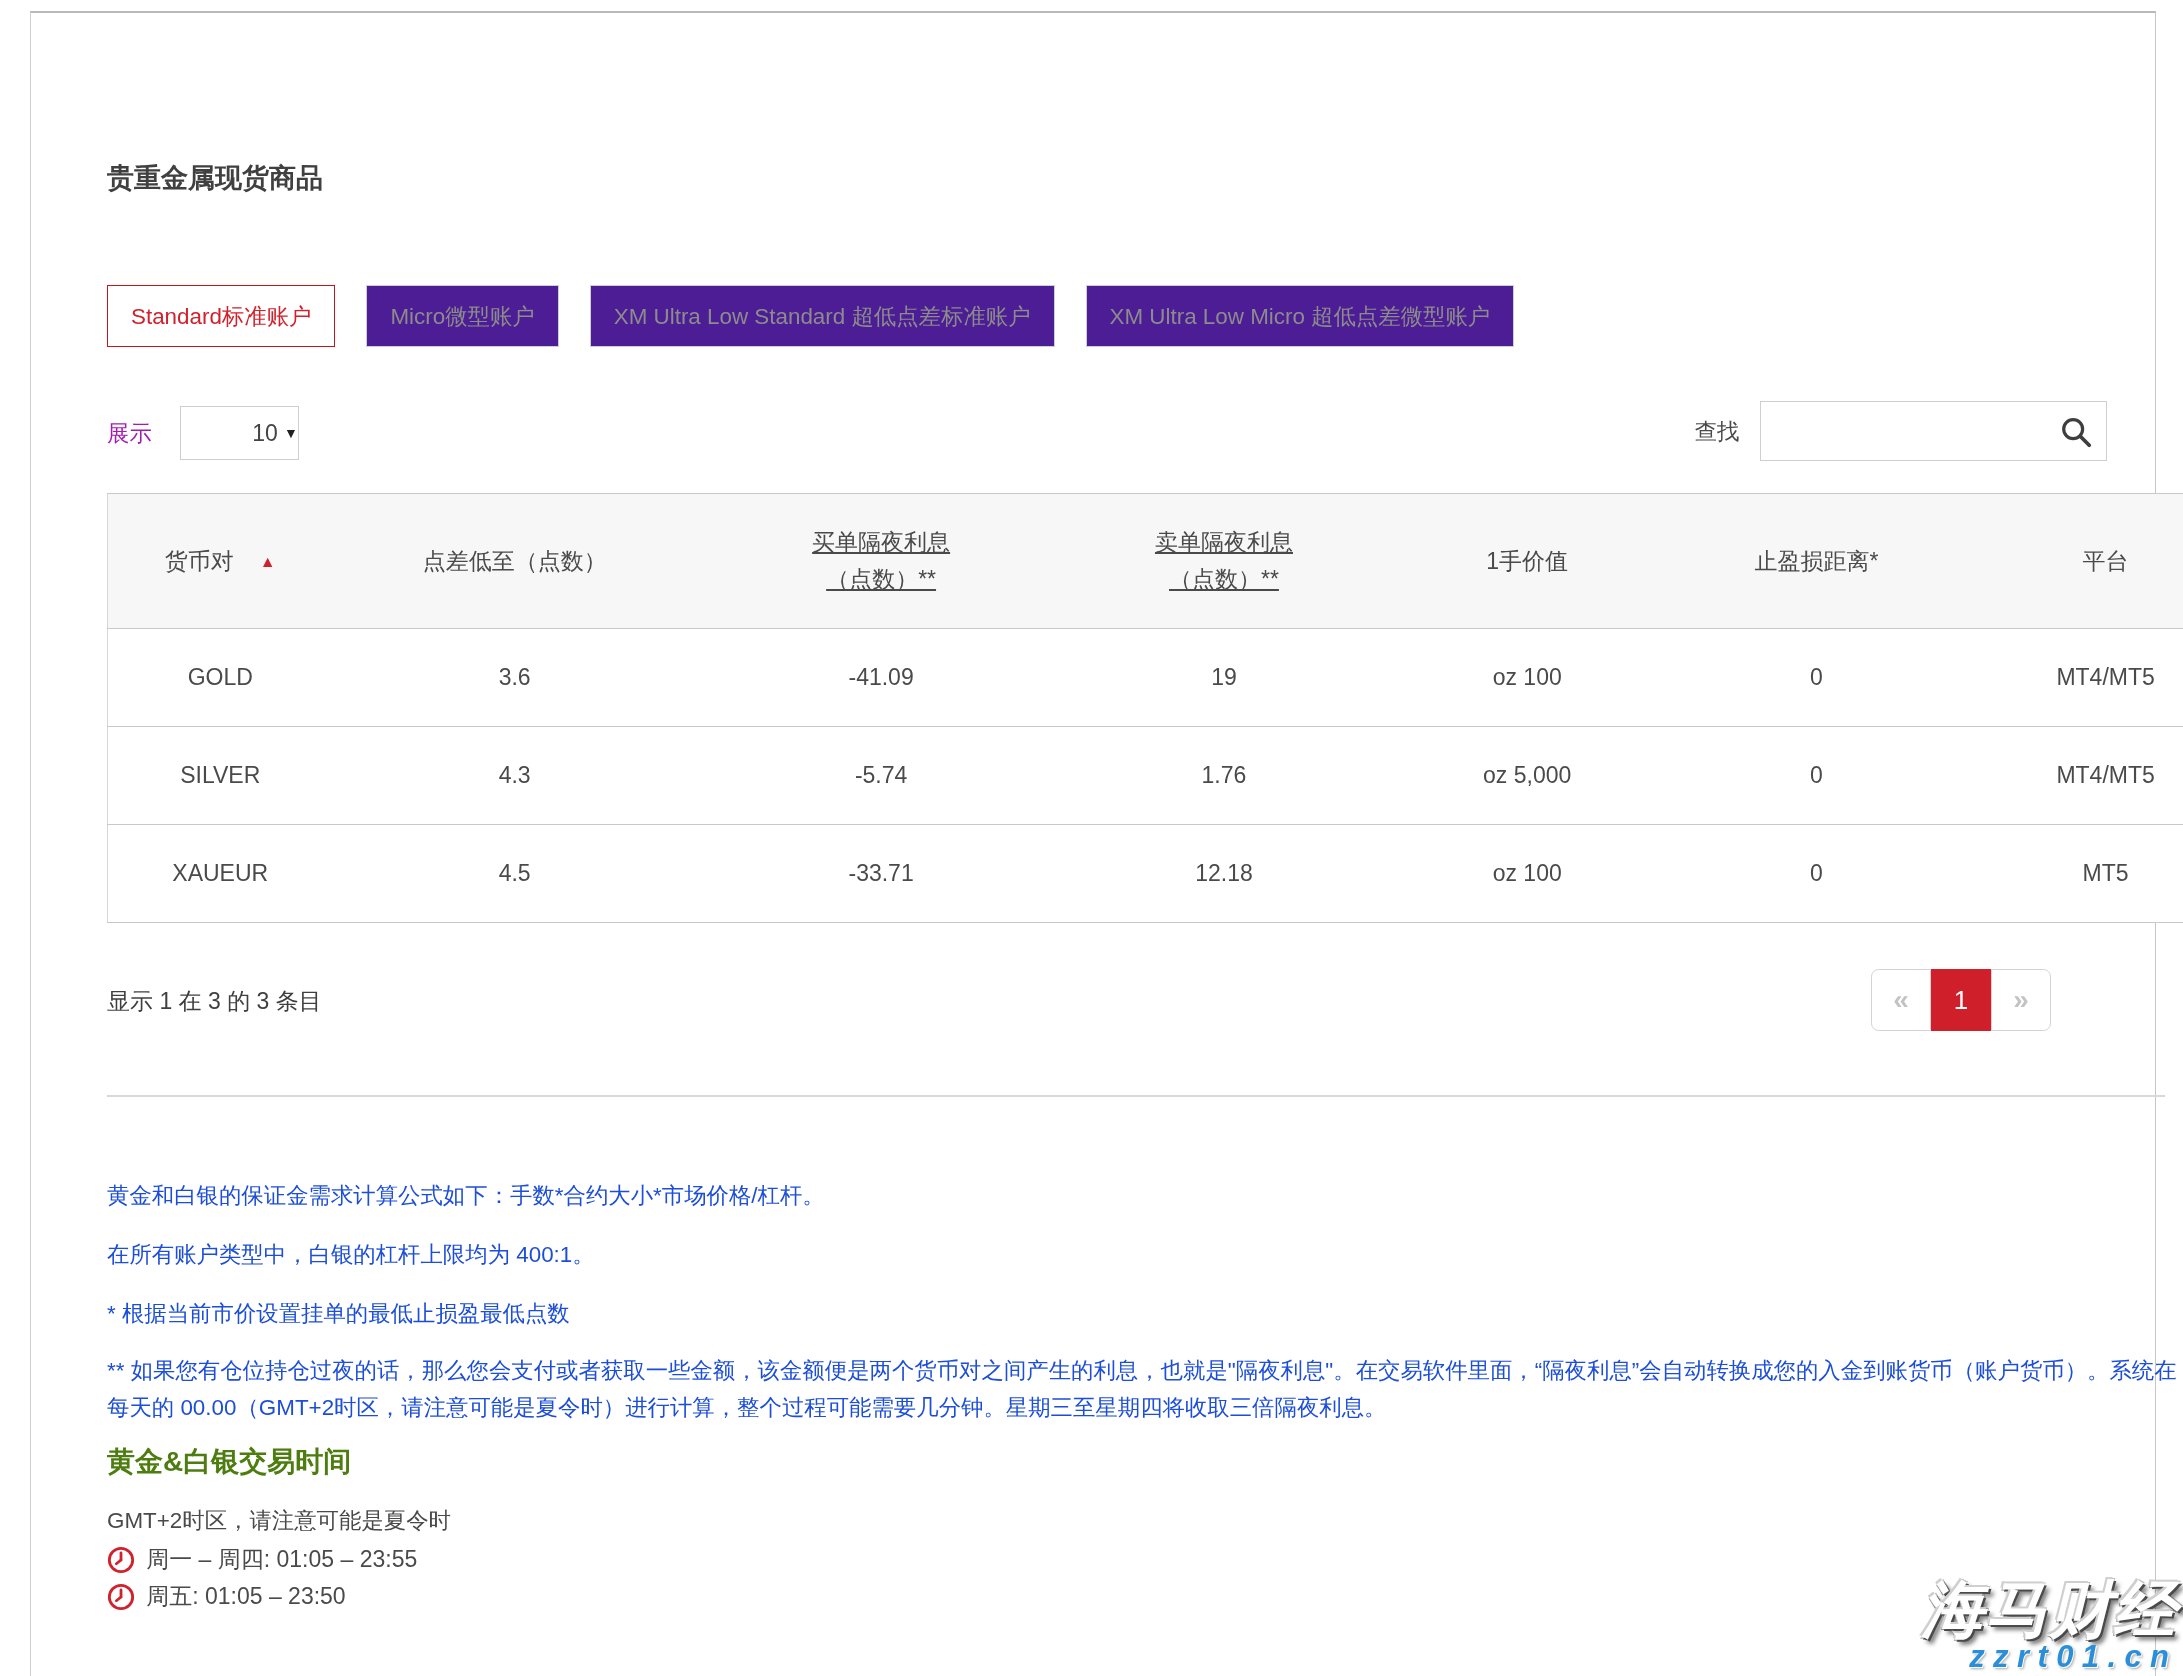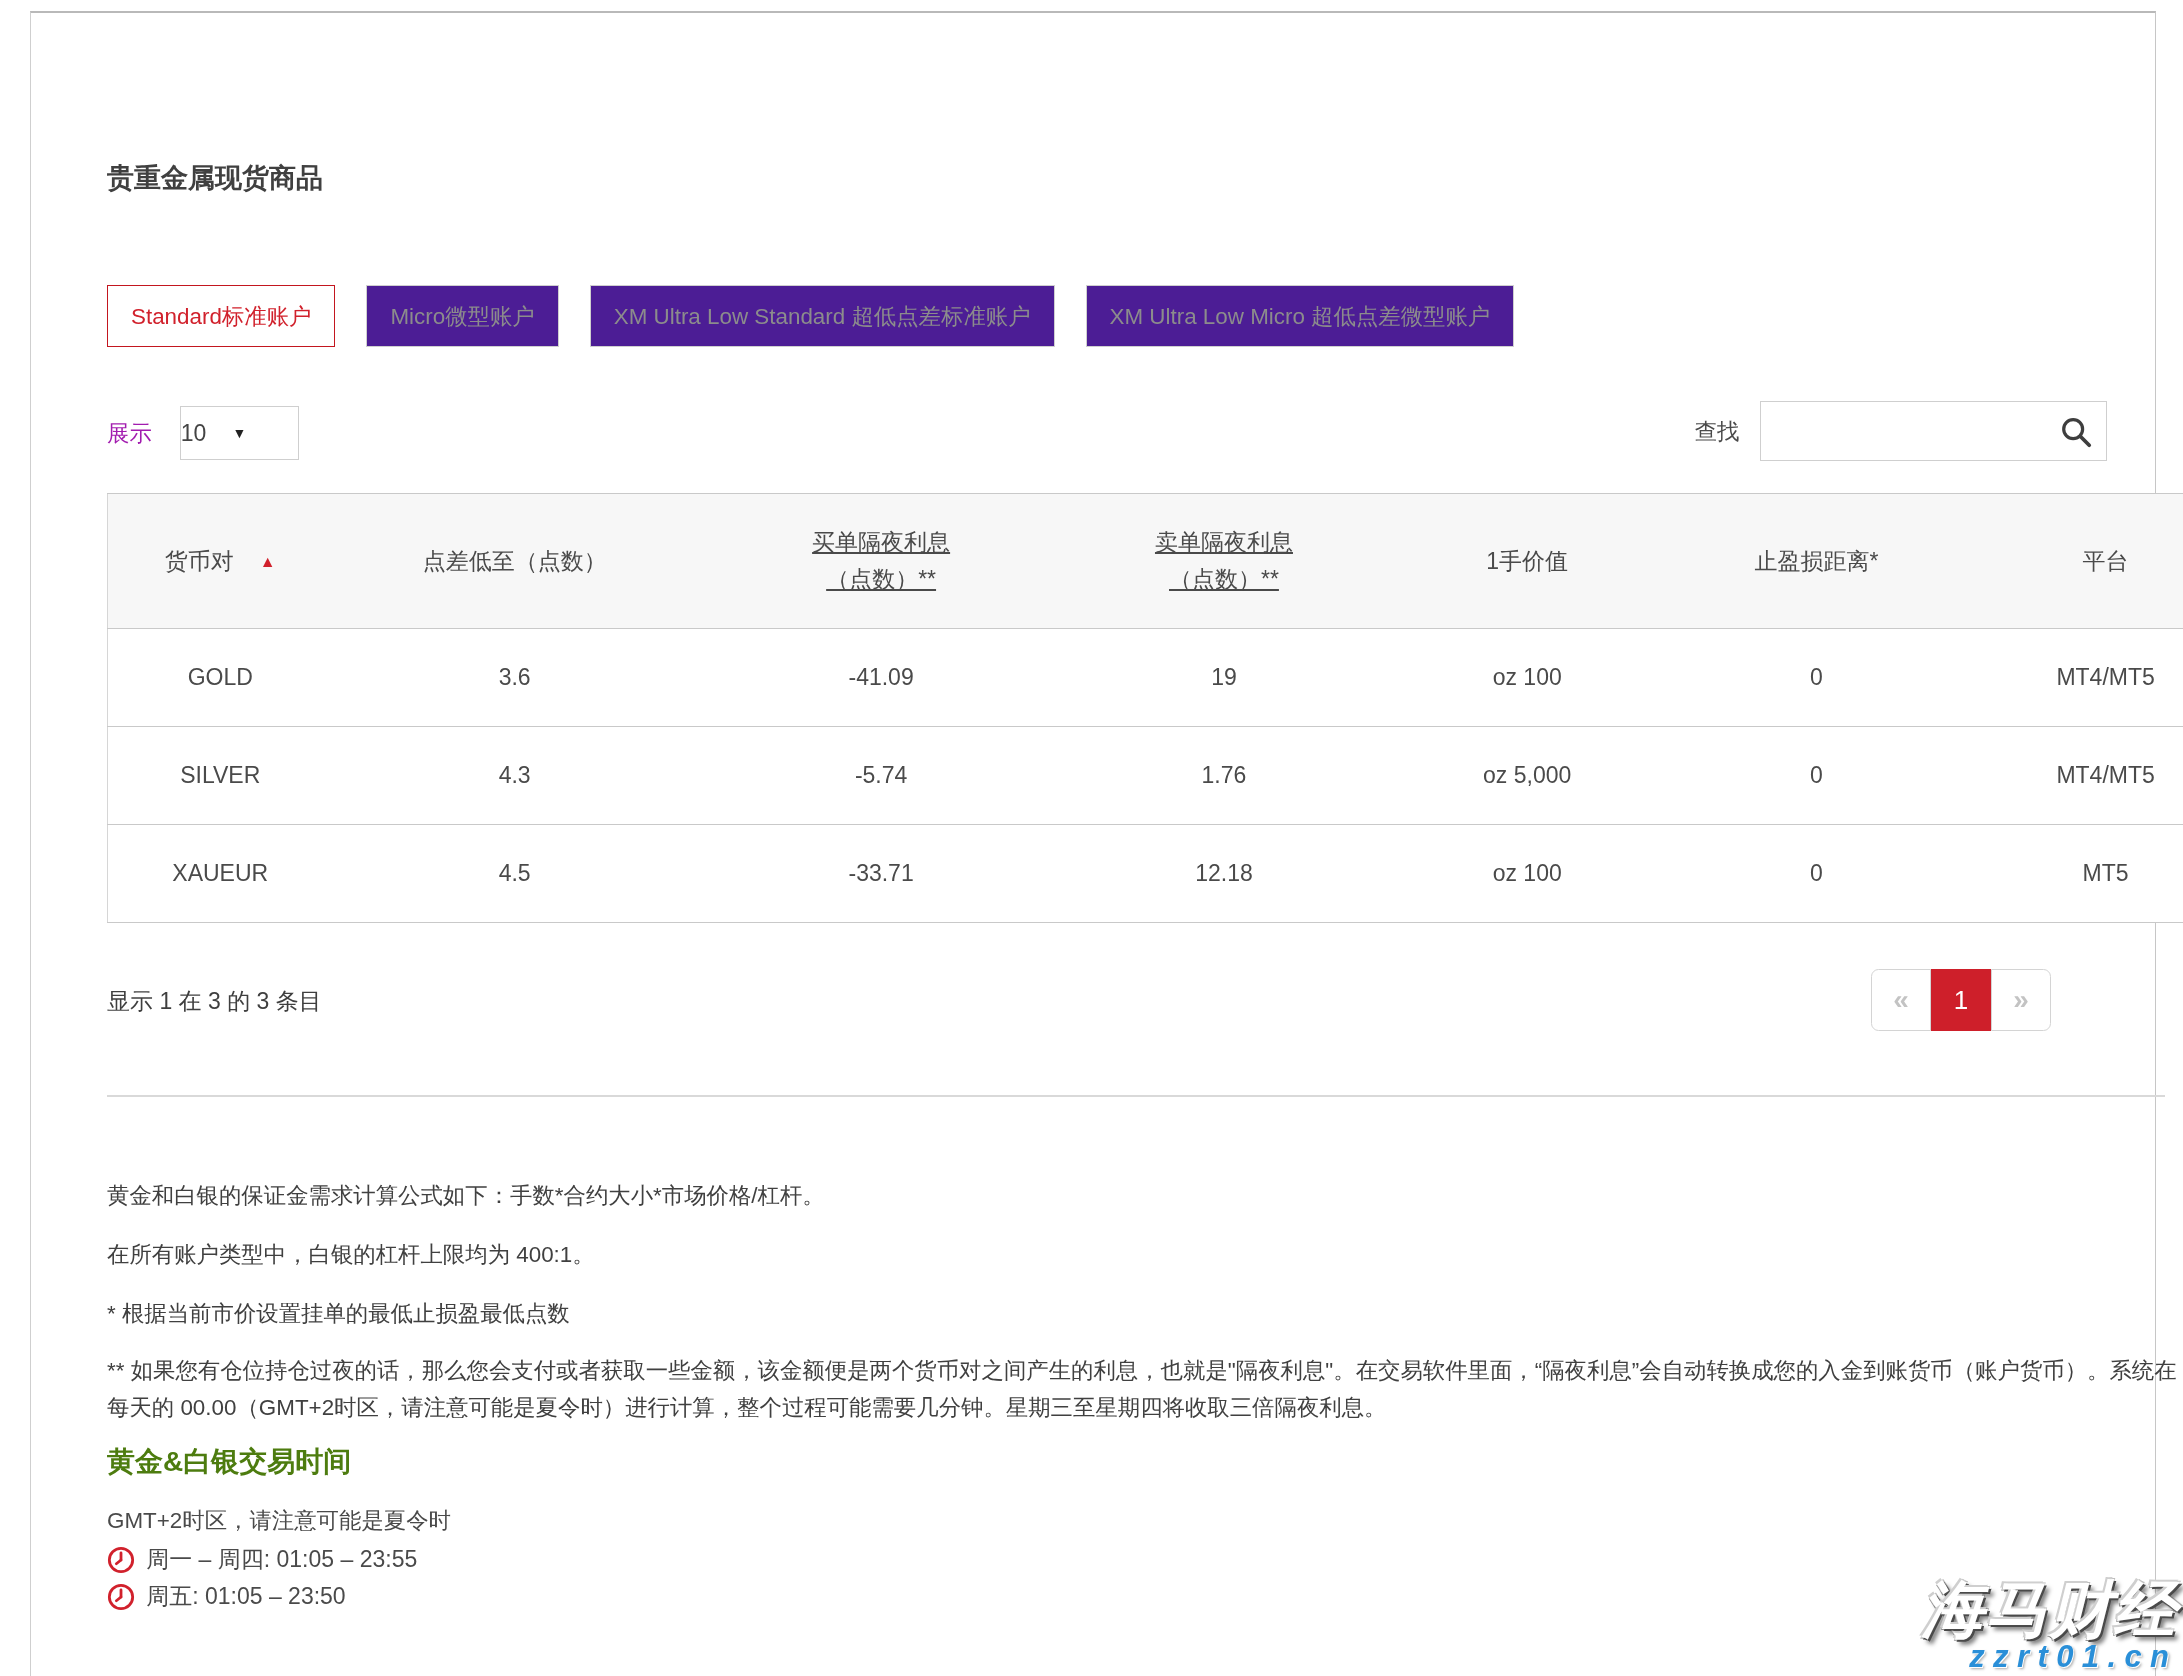--- a/index.html
+++ b/index.html
@@ -34,21 +34,21 @@
   }
   .tab.inactive{
     background:#4c1d95;border:0.9px solid #cfcfcf;color:#8c8c8c;
   }
 
   
   .show-wrap{position:absolute;left:76px;top:393px;display:flex;align-items:center;}
   .show-label{font-size:22.4px;color:#a21caf;}
   .page-size{
     margin-left:28px;width:119px;height:54px;border:1.9px solid #cfcfcf;background:#fff;
-    display:flex;align-items:center;justify-content:flex-start;gap:26px;
+    display:flex;align-items:center;justify-content:flex-end;gap:6px;
     font-size:23px;color:#444;cursor:pointer;box-sizing:border-box;
   }
   .dd-arrow{font-size:14px;color:#222;}
   .search-wrap{position:absolute;top:388px;right:48px;display:flex;align-items:center;}
   .search-label{font-size:22.4px;color:#4a4a4a;margin-right:20.5px;}
   .search-box{
     position:relative;width:347px;height:60px;border:1.9px solid #cfcfcf;background:#fff;box-sizing:border-box;
   }
   .search-input{
     width:100%;height:100%;border:none;outline:none;background:transparent;
@@ -84,21 +84,21 @@
   .pg-prev,.pg-next{
     background:#fff;border:1.9px solid #d4d4d4;border-radius:7.5px;color:#c3c3c3;font-weight:bold;
   }
   .pg-prev{border-top-right-radius:0;border-bottom-right-radius:0;}
   .pg-next{border-top-left-radius:0;border-bottom-left-radius:0;}
   .pg-current{background:#ce1f2a;color:#fff;font-size:26px;}
 
   .divider{position:absolute;left:76px;top:1082px;width:2058px;height:1.9px;background:#d9d9d9;}
 
   
-  .note{position:absolute;left:76px;width:2074px;margin:0;font-size:22.4px;color:#404040;line-height:39px;}
+  .note{position:absolute;left:76px;width:2074px;margin:0;font-size:22.4px;color:#1d4ed8;line-height:39px;}
   .n1{top:1163px;}
   .n2{top:1222px;}
   .n3{top:1281px;}
   .n4{top:1339px;line-height:37px;}
 
   .hours-heading{
     position:absolute;left:76px;top:1430px;margin:0;
     font-size:28px;font-weight:bold;color:#4d7c0f;
   }
   .tz-note{position:absolute;left:76px;top:1492px;font-size:22.4px;color:#4a4a4a;}

